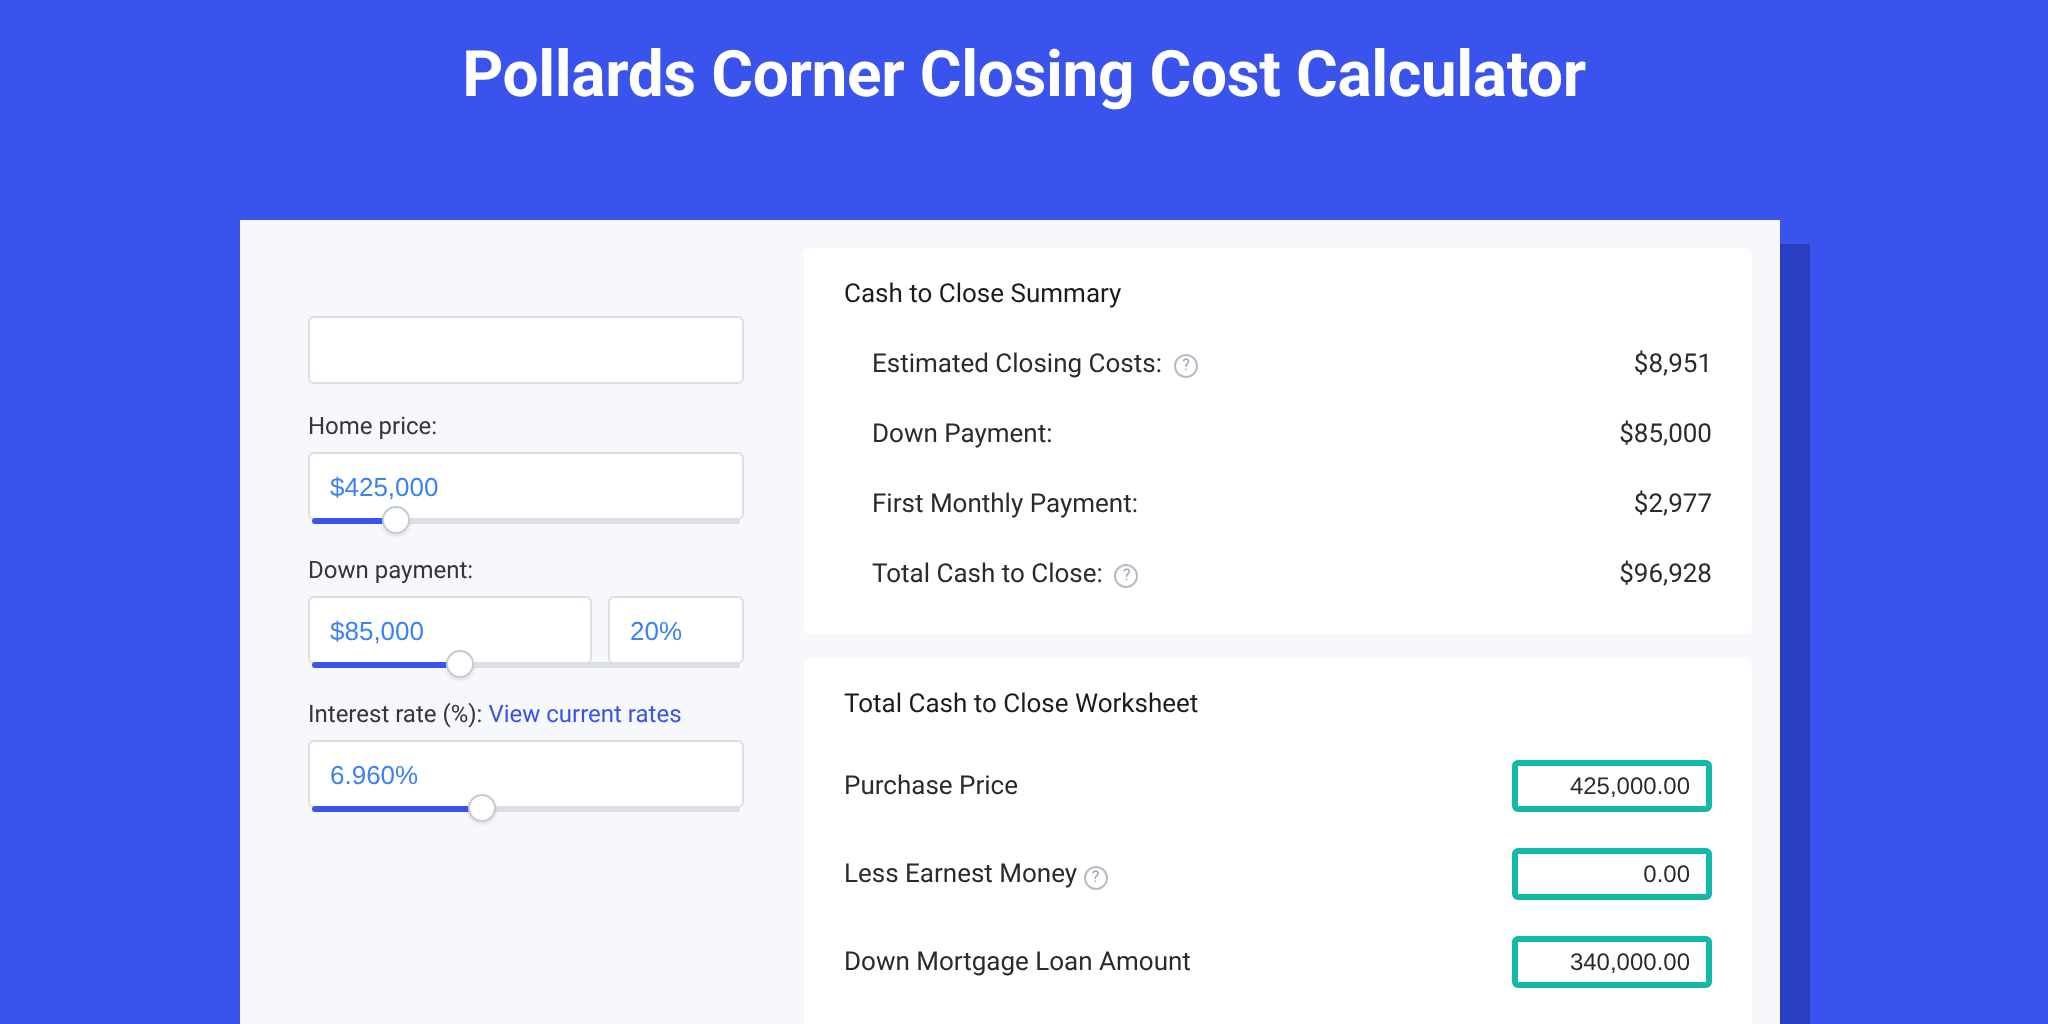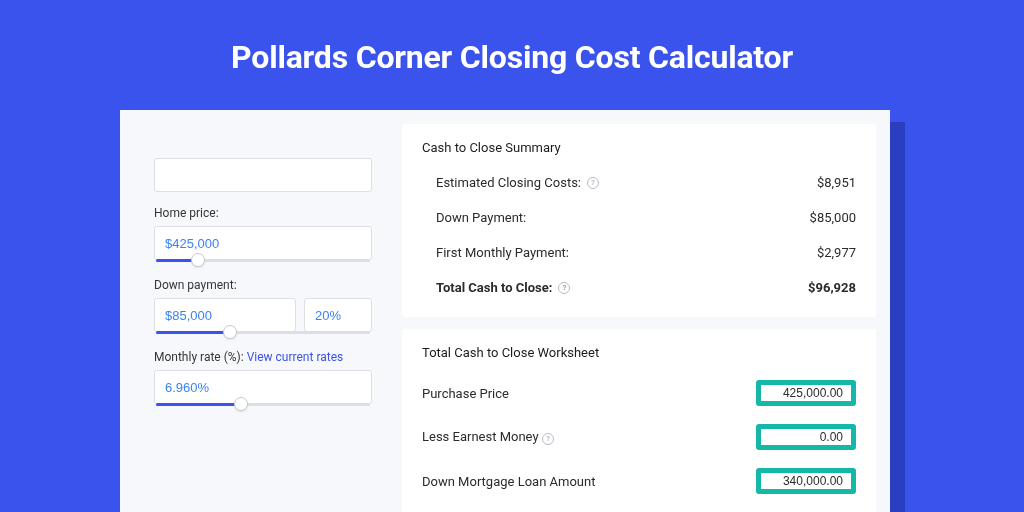--- a/index.html
+++ b/index.html
@@ -3,21 +3,21 @@
 <meta charset="utf-8">
 <style>
   * { box-sizing: border-box; margin: 0; padding: 0; }
   html, body { width: 1024px; height: 512px; overflow: hidden; font-family: -apple-system, BlinkMacSystemFont, "Segoe UI", Roboto, Helvetica, Arial, sans-serif; }
   body { background: #3a53ec; }
   .title {
     color: #fff;
     font-size: 32px;
     font-weight: 700;
     text-align: center;
-    padding-top: 38px;
+    padding-top: 18px;
     padding-bottom: 26px;
     letter-spacing: -0.2px;
   }
   .shadow-block {
     background: #2a3ec2;
     position: absolute;
     left: 145px;
     top: 122px;
     width: 760px;
     height: 420px;
@@ -100,21 +100,21 @@
   }
   .sum-row {
     display: flex;
     justify-content: space-between;
     align-items: center;
     padding: 6px 0 14px 0;
     font-size: 13px;
     color: #2b2b2b;
   }
   .sum-row .label { display: flex; align-items: center; gap: 6px; margin-left: 14px; }
-  .sum-row.total { font-weight: 700; }
+  .sum-row.total { font-weight: 400; }
   .help-icon {
     display: inline-flex;
     width: 12px; height: 12px;
     border: 1px solid #b7bcc5;
     border-radius: 50%;
     align-items: center; justify-content: center;
     font-size: 8px;
     color: #9aa0aa;
     line-height: 1;
   }
@@ -122,21 +122,21 @@
     display: flex;
     justify-content: space-between;
     align-items: center;
     padding: 6px 0 12px 0;
     font-size: 13px;
     color: #2b2b2b;
   }
   .ws-input {
     width: 100px;
     height: 26px;
-    border: 5px solid #14b8a6;
+    border: 3px solid #14b8a6;
     border-radius: 3px;
     background: #fff;
     text-align: right;
     padding: 0 8px;
     font-size: 12px;
     color: #2b2b2b;
   }
 </style>
 </head>
 <body>
@@ -171,21 +171,21 @@
       </div>
       <div class="slider-wrap">
         <div class="slider-track"></div>
         <div class="slider-fill" style="width:35%"></div>
         <div class="slider-thumb" style="left:35%"></div>
       </div>
     </div>
 
     <div class="field-block" style="margin-top:18px;">
       <label class="field-label">
-        <span>Monthly rate (%):</span>
+        <span>Interest rate (%):</span>
         <a href="#" class="inline-link">View current rates</a>
       </label>
       <input class="text-input" type="text" value="6.960%" style="">
       <div class="slider-wrap">
         <div class="slider-track"></div>
         <div class="slider-fill" style="width:40%"></div>
         <div class="slider-thumb" style="left:40%"></div>
       </div>
     </div>
 

